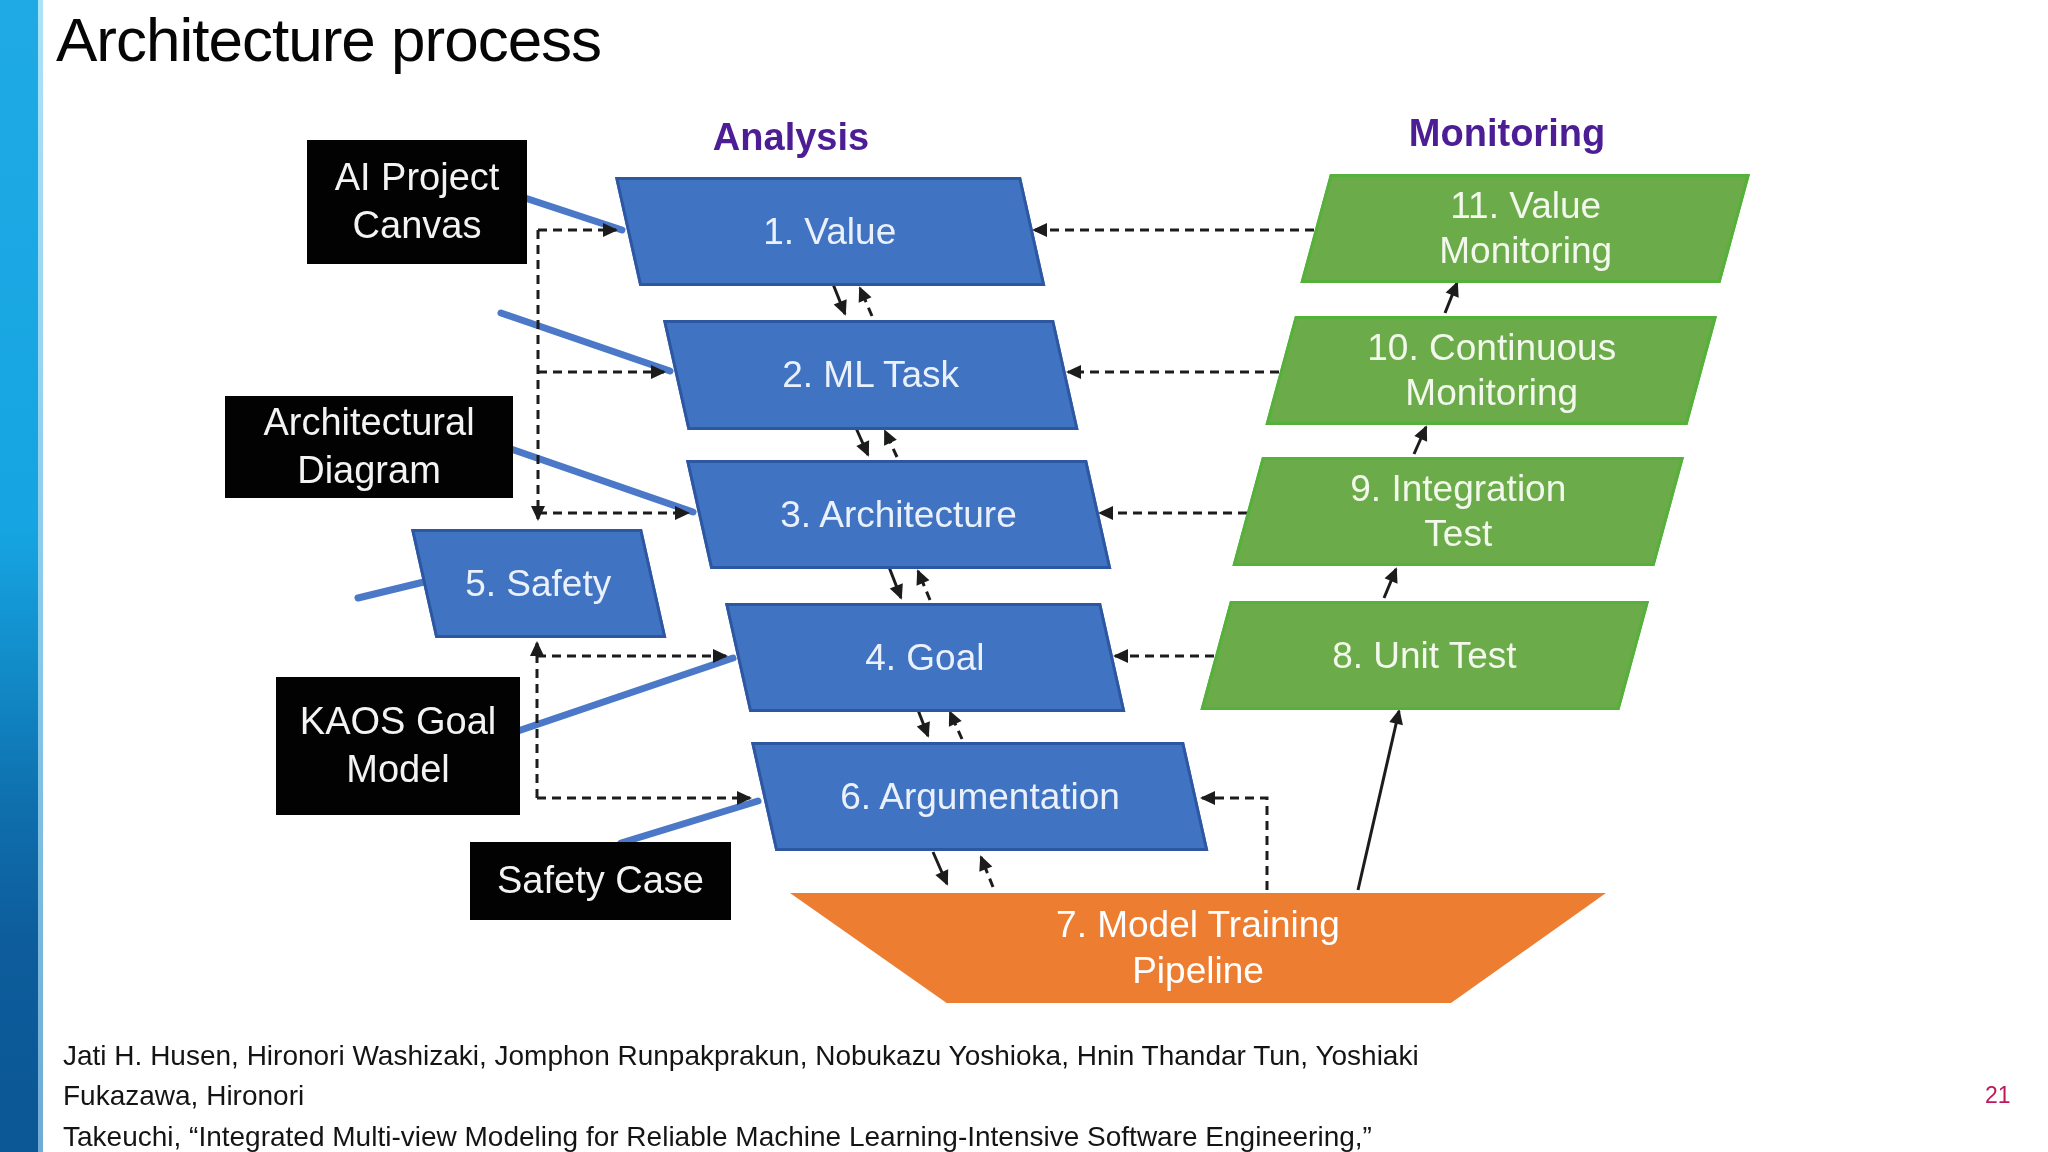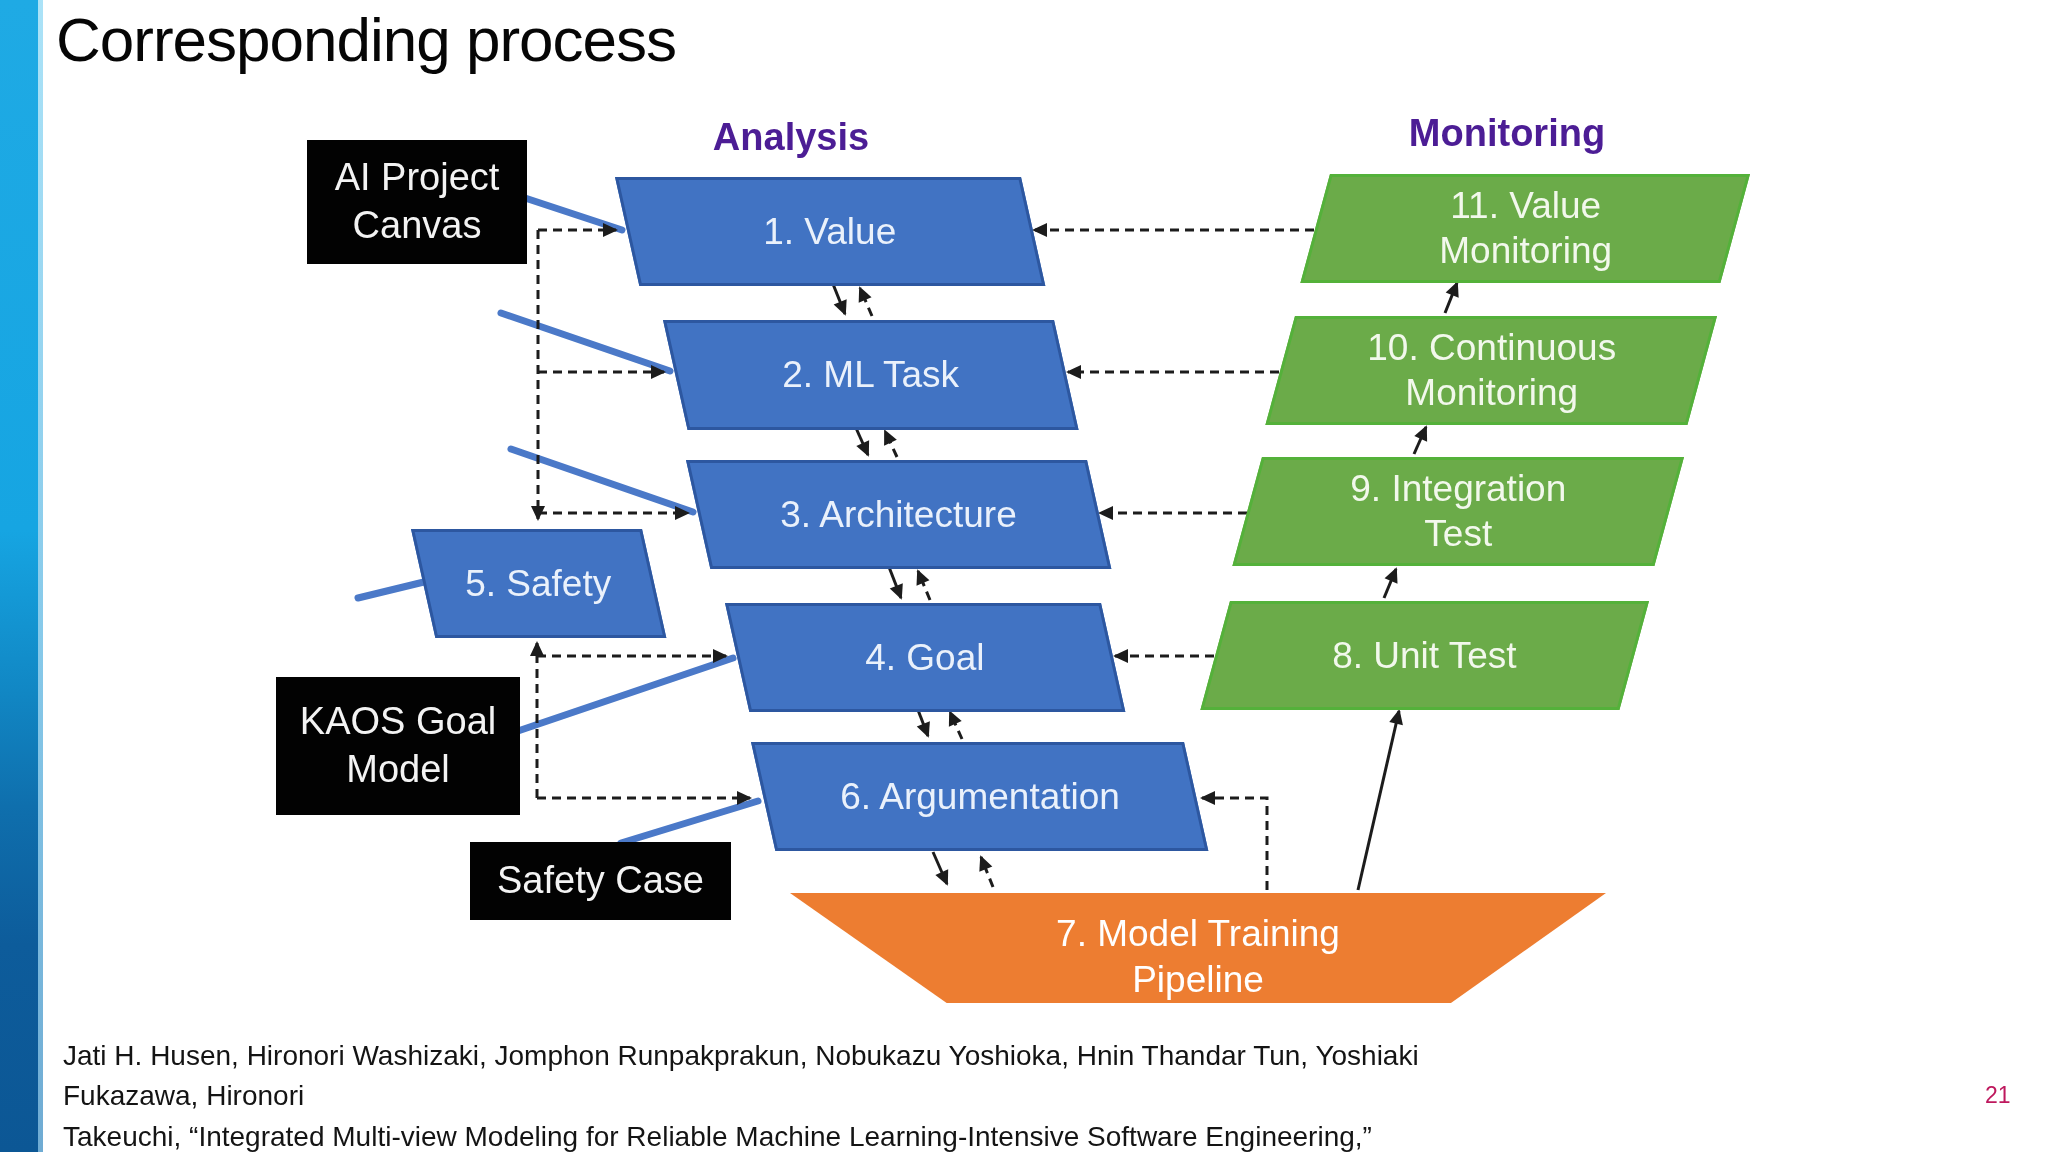--- a/index.html
+++ b/index.html
@@ -21,38 +21,38 @@
   
   .pgram{position:absolute;display:flex;align-items:center;justify-content:center;transform-origin:top left;}
   .pgram .lbl{font-size:37px;text-align:center;line-height:1.22;white-space:pre-line;}
   .blue{background:#4173C3;border:3px solid #2D57A0;transform:skewX(12.6deg);color:#EAF1FB;}
   .blue .lbl{transform:skewX(-12.6deg);}
   .green{background:#6BAB49;border:3px solid #54B13A;transform:skewX(-15.2deg);color:#F2F8EC;}
   .green .lbl{transform:skewX(15.2deg);}
   
   #pipeline{position:absolute;left:790px;top:893px;width:816px;height:110px;background:#ED7D31;
     clip-path:polygon(0% 0%,100% 0%,81% 100%,19.2% 100%);
-    display:flex;align-items:flex-end;justify-content:center;color:#fff;}
+    display:flex;align-items:center;justify-content:center;color:#fff;}
   #pipeline .lbl{font-size:37px;line-height:1.25;text-align:center;white-space:pre-line;}
   
   #citation{position:absolute;left:63px;top:1036px;width:1400px;font-size:28px;line-height:1.44;color:#141414;white-space:pre-line;}
   #page-number{position:absolute;left:1985px;top:1082px;font-size:23px;color:#be185d;}
   svg{position:absolute;left:0;top:0;}
   .shape-layer{z-index:2;}
   #connector-layer{z-index:1;}
 </style>
 </head>
 <body>
 
 <div id="slide">
 
   <div id="accent-bar"></div>
   <div id="accent-edge"></div>
 
-  <div class="page-title">Corresponding process</div>
+  <div class="page-title">Architecture process</div>
 
   <svg id="connector-layer" width="2048" height="1152" viewBox="0 0 2048 1152">
     <defs>
       <marker id="ah" markerUnits="userSpaceOnUse" markerWidth="18" markerHeight="16" refX="14" refY="8" orient="auto">
         <path d="M1,1 L16,8 L1,15 Z" fill="#1c1c1c"></path>
       </marker>
     </defs>
 
     <g stroke="#4B79C8" stroke-width="7" stroke-linecap="round">
       <line x1="522" y1="197" x2="622" y2="230"></line>
@@ -98,20 +98,22 @@
       <line x1="1445" y1="313" x2="1457" y2="283" marker-end="url(#ah)"></line>
       <line x1="1358" y1="890" x2="1399" y2="711" marker-end="url(#ah)"></line>
     </g>
   </svg>
 
   <div class="col-header shape-layer" style="left:691px;top:116px;width:200px;">Analysis</div>
   <div class="col-header shape-layer" style="left:1382px;top:112px;width:250px;">Monitoring</div>
 
   <div class="artifact shape-layer" style="left:307px;top:140px;width:220px;height:124px;">AI Project
 Canvas</div>
+  <div class="artifact shape-layer" style="left:225px;top:396px;width:288px;height:102px;">Architectural
+Diagram</div>
   <div class="artifact shape-layer" style="left:276px;top:677px;width:244px;height:138px;">KAOS Goal
 Model</div>
   <div class="artifact shape-layer" style="left:470px;top:842px;width:261px;height:78px;">Safety Case</div>
 
   <div class="pgram blue shape-layer" style="left:615px;top:177px;width:400px;height:103px;">
     <span class="lbl">1. Value</span>
   </div>
   <div class="pgram blue shape-layer" style="left:663px;top:320px;width:385px;height:104px;">
     <span class="lbl">2. ML Task</span>
   </div>

